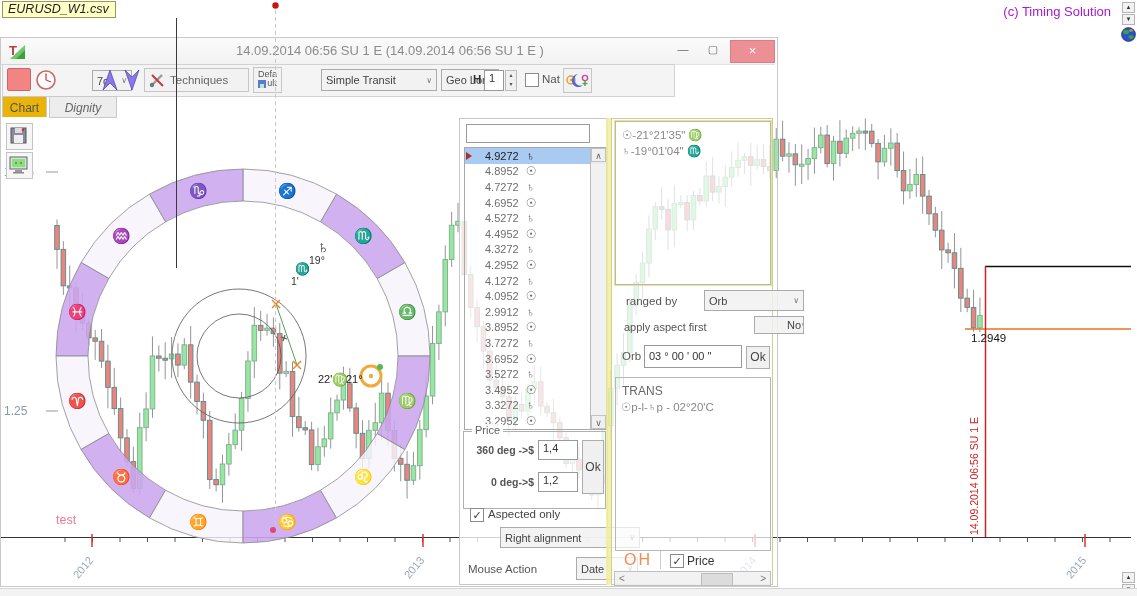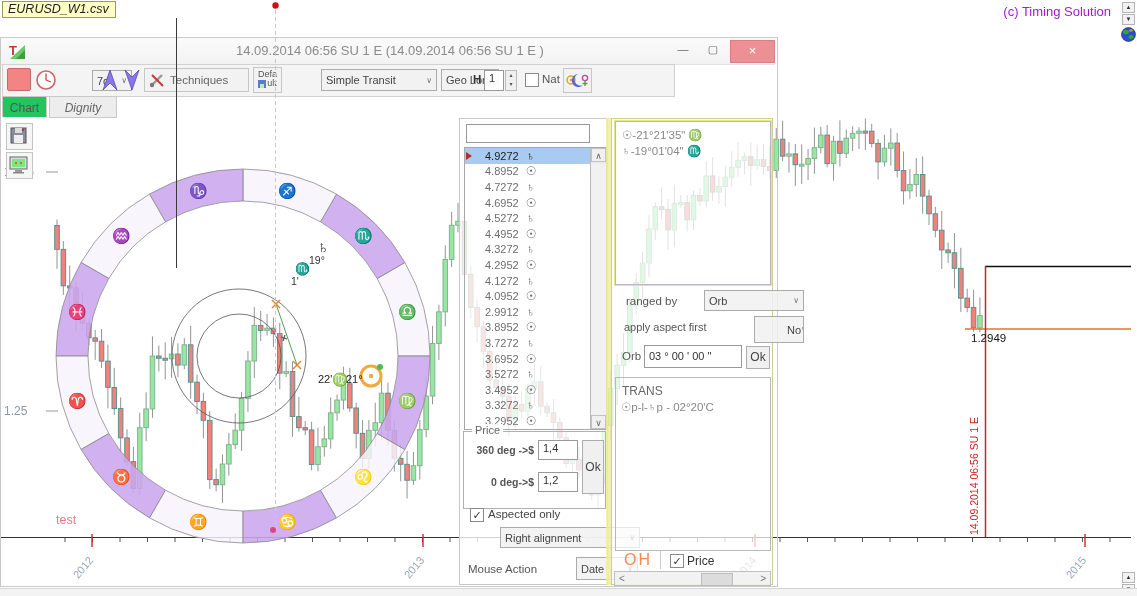--- a/index.html
+++ b/index.html
@@ -14,21 +14,21 @@
   #btn-close{left:730px;top:40px;width:43px;height:21px;background:#ec9096;border:1px solid #d87f86;color:#fff;font-size:13px;line-height:20px;text-align:center;}
   
   #toolbar{left:2px;top:64px;width:671px;height:31px;background:#f4f4f4;border:1px solid #d2d2d2;}
   .tbtn{position:absolute;background:#f2f2f2;border:1px solid #c6c6c6;box-sizing:border-box;}
   .combo{position:absolute;background:rgba(241,241,241,.85);border:1px solid #ababab;box-sizing:border-box;display:flex;align-items:center;padding:0 4px;font-size:11px;color:#444;white-space:nowrap;overflow:hidden;margin-left:36px;}
   .combo .chev{margin-left:auto;color:#777;font-size:8px;}
   .lbl{position:absolute;font-size:11.5px;color:#555;white-space:nowrap;}
   .cb{position:absolute;width:12px;height:12px;background:#fff;border:1px solid #8a8a8a;font-size:11px;line-height:12px;text-align:center;color:#333;}
   
   .tab{position:absolute;height:22px;line-height:22px;text-align:center;font-size:12px;border:1px solid #c9c9c9;box-sizing:border-box;}
-  #tab-chart{left:2px;top:96px;width:45px;background:#22c55e;border-bottom:1px solid #fff;color:#555;}
+  #tab-chart{left:2px;top:96px;width:45px;background:#eab308;border-bottom:1px solid #fff;color:#555;}
   #tab-dignity{left:49px;top:96px;width:68px;background:#ededed;color:#666;font-style:italic;}
   .sidebtn{position:absolute;width:25px;height:25px;background:#f6f6f6;border:1px solid #c4c4c4;}
   
   #list-panel{left:459px;top:118px;width:149px;height:467px;background:rgba(255,255,255,.78);border:1px solid #c8c8c8;box-sizing:border-box;}
   #yellow-strip{left:606px;top:118px;width:5px;height:467px;background:rgba(238,238,158,.85);}
   #right-panel{left:611px;top:118px;width:162px;height:467px;background:rgba(255,255,255,.72);border:1px solid #cfcf90;box-sizing:border-box;}
   .inputbox{position:absolute;background:rgba(255,255,255,.95);border:1px solid #999;box-sizing:border-box;font-size:11px;color:#333;padding:1px 4px;}
   .groupbox{position:absolute;border:1px solid #b0b0b0;}
   .legend{position:absolute;top:-8px;left:8px;background:rgba(255,255,255,.9);padding:0 3px;font-size:11px;color:#666;}
   #price-list{left:4px;top:28px;width:141px;height:281px;border:1px solid #a8a8a8;overflow:hidden;background:transparent;}
@@ -670,21 +670,21 @@
     <div class="groupbox" style="left:3px;top:2px;width:154px;height:162px;border-color:#b8b8b8;outline:1px solid #e6e68a;">
       <div class="lbl" style="left:6px;top:6px;color:#888;">☉-21°21'35" ♍</div>
       <div class="lbl" style="left:6px;top:22px;color:#888;">♄-19°01'04" ♏</div>
     </div>
     <div class="lbl" style="left:14px;top:176px;">ranged by</div>
     <div class="combo" style="left:56px;top:171px;width:100px;height:21px;">
         <span>Orb</span>
         <span class="chev">∨</span>
       </div>
     <div class="lbl" style="left:12px;top:202px;font-size:11px;">apply aspect first</div>
-    <div class="combo" style="left:106px;top:197px;width:50px;height:27px;padding-left:32px;">
+    <div class="combo" style="left:106px;top:197px;width:50px;height:18px;padding-left:32px;">
         <span>No</span>
         <span class="chev">∨</span>
       </div>
     <div class="lbl" style="left:10px;top:231px;">Orb</div>
     <div class="inputbox" style="left:32px;top:226px;width:98px;height:23px;line-height:19px;">03 ° 00 ' 00 "</div>
     <div class="okbtn" style="left:134px;top:227px;width:22px;height:21px;line-height:21px;">Ok</div>
     <div class="groupbox" style="left:3px;top:258px;width:154px;height:172px;border-color:#b8b8b8;">
       <div class="lbl" style="left:6px;top:6px;font-size:12px;color:#666;">TRANS</div>
       <div class="lbl" style="left:5px;top:22px;color:#888;">☉p-l-♄p - 02°20'C</div>
     </div>

